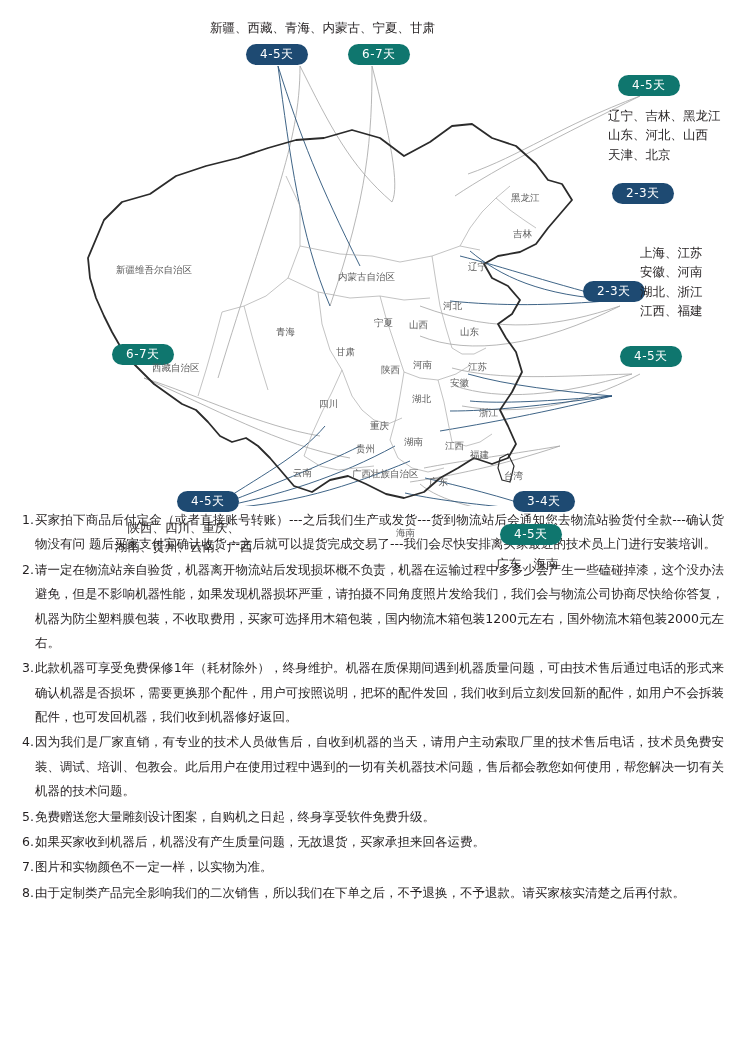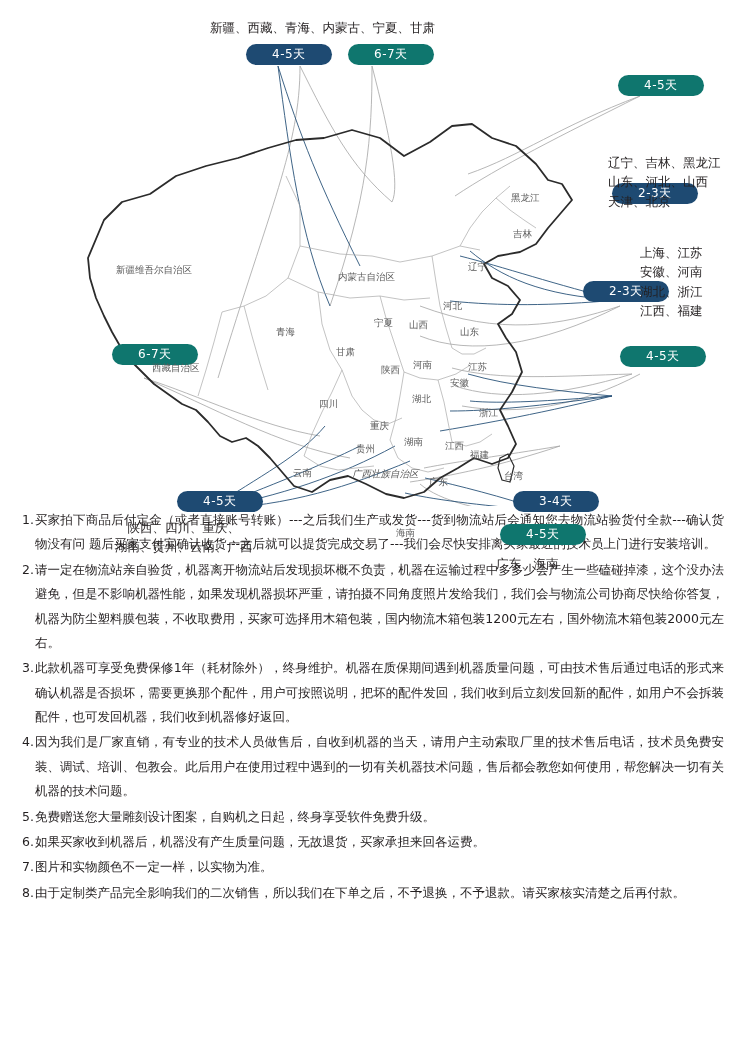--- a/index.html
+++ b/index.html
@@ -36,21 +36,21 @@
   .legend-dot{width:21px;height:21px;border-radius:50%;margin-right:9px;}
   .dot-express{background:#1e4a72;}
   .dot-freight{background:#9a9a9a;}
   .legend-label{font-size:14px;color:#231f20;letter-spacing:1px;}
 
   .pill{
     position:absolute;
     color:#fff;
     font-size:12px;
     border-radius:11px;
-    padding:3px 26px 4px;
+    padding:3px 14px 4px;
     white-space:nowrap;
     letter-spacing:.5px;
     line-height:1.2;
   }
   .pill.blue{background:#1e4a72;}
   .pill.grey{background:#0f766e;}
 
   .note{
     position:absolute;
     font-size:12.5px;
@@ -171,21 +171,21 @@
     <div class="pill grey" style="left:348px;top:38px;">6-7天</div>
     <div class="pill grey" style="left:618px;top:69px;">4-5天</div>
     <div class="pill blue" style="left:612px;top:177px;">2-3天</div>
     <div class="pill blue" style="left:583px;top:275px;">2-3天</div>
     <div class="pill grey" style="left:620px;top:340px;">4-5天</div>
     <div class="pill grey" style="left:112px;top:338px;">6-7天</div>
     <div class="pill blue" style="left:177px;top:485px;">4-5天</div>
     <div class="pill blue" style="left:513px;top:485px;">3-4天</div>
     <div class="pill grey" style="left:500px;top:518px;">4-5天</div>
 
-    <div class="note" style="left:608px;top:100px;margin-top:47px;">
+    <div class="note" style="left:608px;top:100px;">
       <div>辽宁、吉林、黑龙江</div>
       <div>山东、河北、山西</div>
       <div>天津、北京</div>
     </div>
 
     <div class="note" style="left:640px;top:237px;">
       <div>上海、江苏</div>
       <div>安徽、河南</div>
       <div>湖北、浙江</div>
       <div>江西、福建</div>
@@ -204,21 +204,21 @@
     <div class="prov" style="left:152px;top:356px;">西藏自治区</div>
     <div class="prov" style="left:276px;top:320px;">青海</div>
     <div class="prov" style="left:336px;top:340px;">甘肃</div>
     <div class="prov" style="left:338px;top:265px;">内蒙古自治区</div>
     <div class="prov" style="left:374px;top:311px;">宁夏</div>
     <div class="prov" style="left:381px;top:358px;">陕西</div>
     <div class="prov" style="left:319px;top:392px;">四川</div>
     <div class="prov" style="left:370px;top:414px;">重庆</div>
     <div class="prov" style="left:356px;top:437px;">贵州</div>
     <div class="prov" style="left:293px;top:461px;">云南</div>
-    <div class="prov" style="left:352px;top:462px;font-style:italic;">广西壮族自治区</div>
+    <div class="prov" style="left:352px;top:462px;">广西壮族自治区</div>
     <div class="prov" style="left:404px;top:430px;">湖南</div>
     <div class="prov" style="left:412px;top:387px;">湖北</div>
     <div class="prov" style="left:413px;top:353px;">河南</div>
     <div class="prov" style="left:409px;top:313px;">山西</div>
     <div class="prov" style="left:443px;top:294px;">河北</div>
     <div class="prov" style="left:460px;top:320px;">山东</div>
     <div class="prov" style="left:450px;top:371px;">安徽</div>
     <div class="prov" style="left:468px;top:355px;">江苏</div>
     <div class="prov" style="left:479px;top:401px;">浙江</div>
     <div class="prov" style="left:445px;top:434px;">江西</div>

